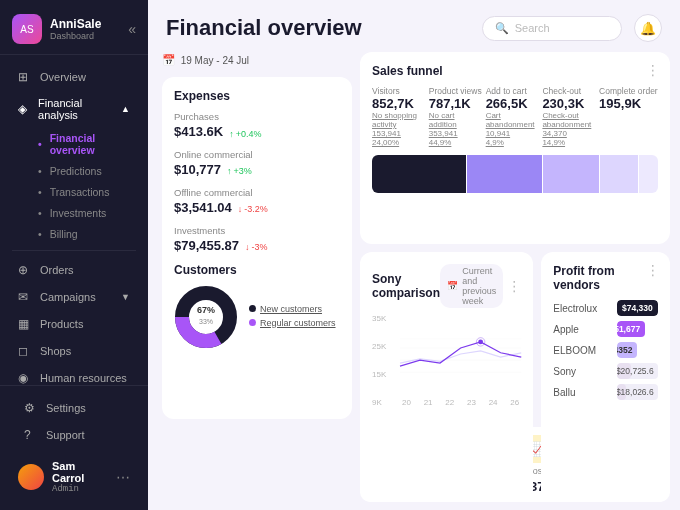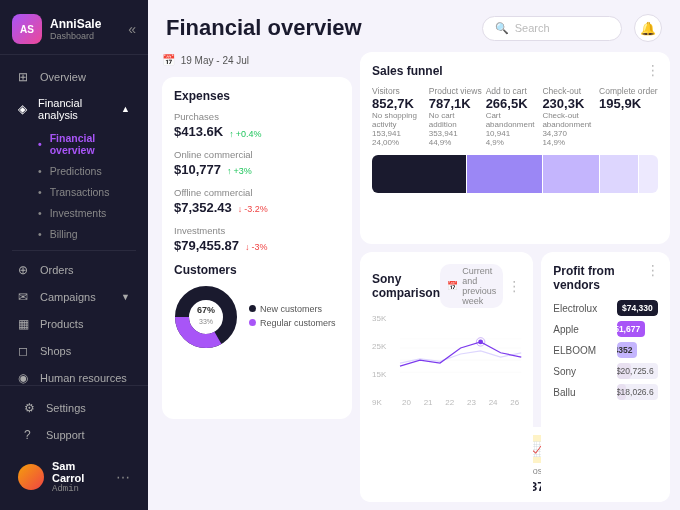--- a/index.html
+++ b/index.html
@@ -32,21 +32,21 @@
     }
     .logo-icon {
       width: 30px;
       height: 30px;
       background: linear-gradient(135deg, #a855f7, #ec4899);
       border-radius: 8px;
       display: flex;
       align-items: center;
       justify-content: center;
       font-size: 10px;
-      font-weight: bold;
+      font-weight: normal;
       color: white;
       flex-shrink: 0;
     }
     .logo-text { font-size: 12px; font-weight: 700; color: #fff; }
     .logo-sub { font-size: 9px; color: #888; }
     .sidebar-collapse { margin-left: auto; color: #888; font-size: 14px; cursor: pointer; }
 
     .sidebar-nav { flex: 1; padding: 8px 0; overflow-y: auto; }
     .nav-item {
       display: flex;
@@ -206,21 +206,21 @@
     }
     .funnel-metrics {
       display: grid;
       grid-template-columns: repeat(5, 1fr);
       gap: 4px;
       margin-bottom: 8px;
     }
     .funnel-metric-label { font-size: 8.5px; color: #888; white-space: nowrap; }
     .funnel-metric-value { font-size: 13px; font-weight: 700; color: #1a1a2e; }
     .funnel-metric-sub { font-size: 8px; color: #aaa; }
-    .funnel-metric-sub span { color: #888; }
+    .funnel-metric-sub span { color: #888; text-decoration: underline; }
     .funnel-bar-area {
       height: 38px;
       display: flex;
       gap: 1px;
       border-radius: 6px;
       overflow: hidden;
       margin-top: 6px;
     }
     .funnel-seg { height: 100%; display: flex; align-items: center; justify-content: center; }
 
@@ -301,21 +301,21 @@
     }
 
     
     .donut-wrap {
       display: flex;
       align-items: center;
       gap: 10px;
     }
     .donut-legend { font-size: 9px; color: #555; }
     .legend-dot { width: 7px; height: 7px; border-radius: 50%; display: inline-block; margin-right: 4px; }
-    .legend-item { display: flex; align-items: center; margin-bottom: 4px; }
+    .legend-item { display: flex; align-items: center; margin-bottom: 4px; text-decoration: underline; }
   </style>
 </head>
 <body>
 
 <aside class="sidebar">
   <div class="sidebar-logo">
     <div class="logo-icon">
       <span>AS</span>
     </div>
     <div>
@@ -437,21 +437,21 @@
         <div class="expense-label">Online commercial</div>
         <div style="display:flex;align-items:baseline;gap:6px;">
           <div class="expense-value">$10,777</div>
           <span class="expense-change up">↑ <span>+3%</span></span>
         </div>
       </div>
 
       <div class="expense-item">
         <div class="expense-label">Offline commercial</div>
         <div style="display:flex;align-items:baseline;gap:6px;">
-          <div class="expense-value">$7,352.43</div>
+          <div class="expense-value">$3,541.04</div>
           <span class="expense-change down">↓ <span>-3.2%</span></span>
         </div>
       </div>
 
       <div class="expense-item">
         <div class="expense-label">Investments</div>
         <div style="display:flex;align-items:baseline;gap:6px;">
           <div class="expense-value">$79,455.87</div>
           <span class="expense-change down">↓ <span>-3%</span></span>
         </div>

